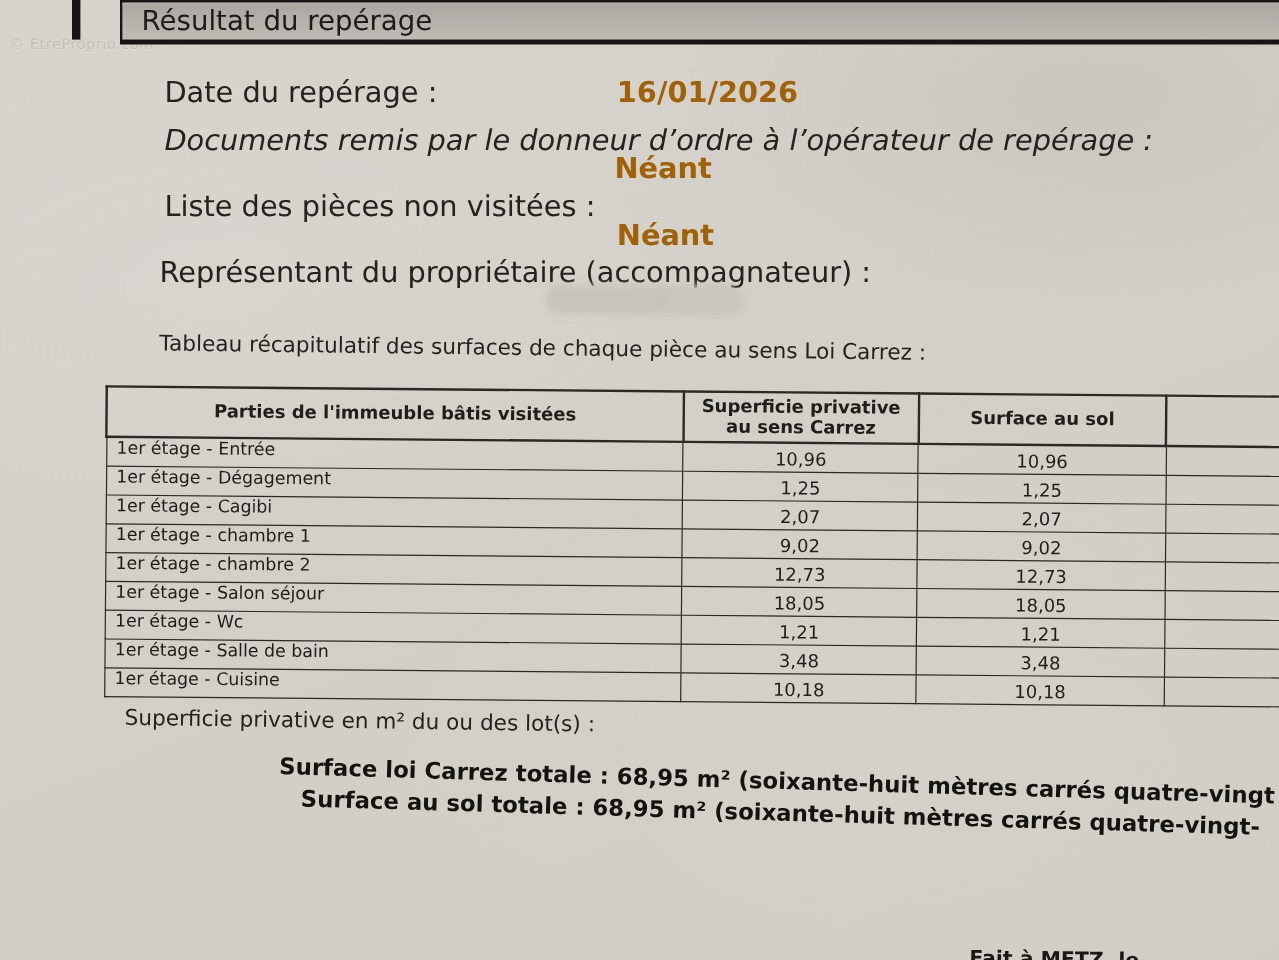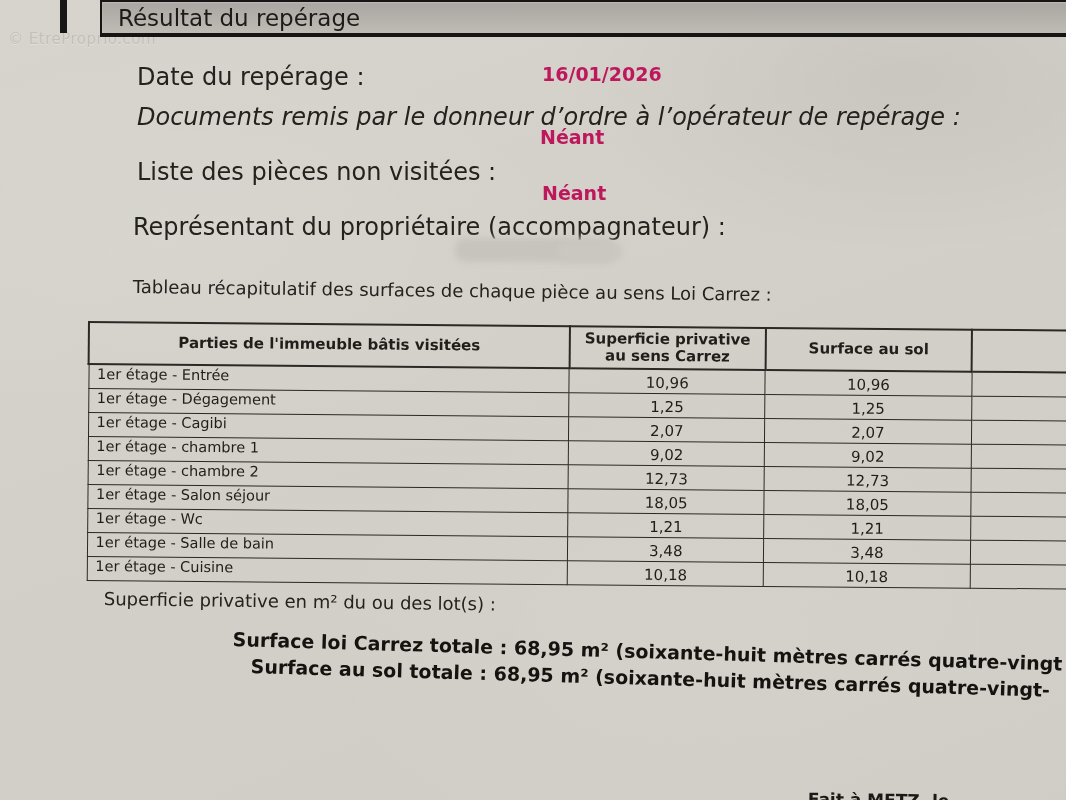--- a/index.html
+++ b/index.html
@@ -9,37 +9,37 @@
     font-family:"DejaVu Sans","Liberation Sans",sans-serif;
     color:#24221e;
     background:
       radial-gradient(ellipse 600px 300px at 18% 30%, rgba(255,255,255,0.07), transparent 70%),
       radial-gradient(ellipse 700px 400px at 70% 80%, rgba(255,255,255,0.06), transparent 70%),
       radial-gradient(ellipse 500px 250px at 85% 10%, rgba(0,0,0,0.05), transparent 70%),
       linear-gradient(160deg,#d7d4ce 0%,#d3d0c9 45%,#d0cdc6 100%);
   }
   .abs { position:absolute; white-space:nowrap; }
 
-  .watermark { left:8px; top:30px; font-size:15px; color:#c3c0ba; letter-spacing:.5px;
+  .watermark { left:8px; top:30px; font-size:12px; color:#c3c0ba; letter-spacing:.5px;
     text-shadow:0 1px 0 rgba(255,255,255,.25); }
 
   .edge-mark { left:60px; top:0; width:7px; height:33px; background:#161616; }
 
   .title-box {
     left:100px; top:0; width:982px; height:37px;
     background:linear-gradient(#a9a6a1,#bfbcb6);
     border:2px solid #161513; border-bottom-width:4px;
     box-shadow:inset 0 1px 2px rgba(255,255,255,.25);
   }
   .title-box .title-text {
     display:block; padding:3px 0 0 16px; font-size:23px; color:#1d1b18;
   }
 
   .field-label { font-size:24px; }
-  .field-value { font-size:19px; font-weight:bold; color:#be185d;margin-left:28px; }
+  .field-value { font-size:24px; font-weight:bold; color:#a16207; }
 
   .smudge-a { left:455px; top:238px; width:160px; height:24px; background:#c7c4be;
     border-radius:10px; filter:blur(3px); }
   .smudge-b { left:558px; top:243px; width:64px; height:18px; background:#cac7c1;
     border-radius:8px; filter:blur(3px); }
 
   .tableau-intro { left:133px; top:276px; font-size:18px;
     transform:rotate(.7deg); transform-origin:left top; }
 
   .doc-table {

